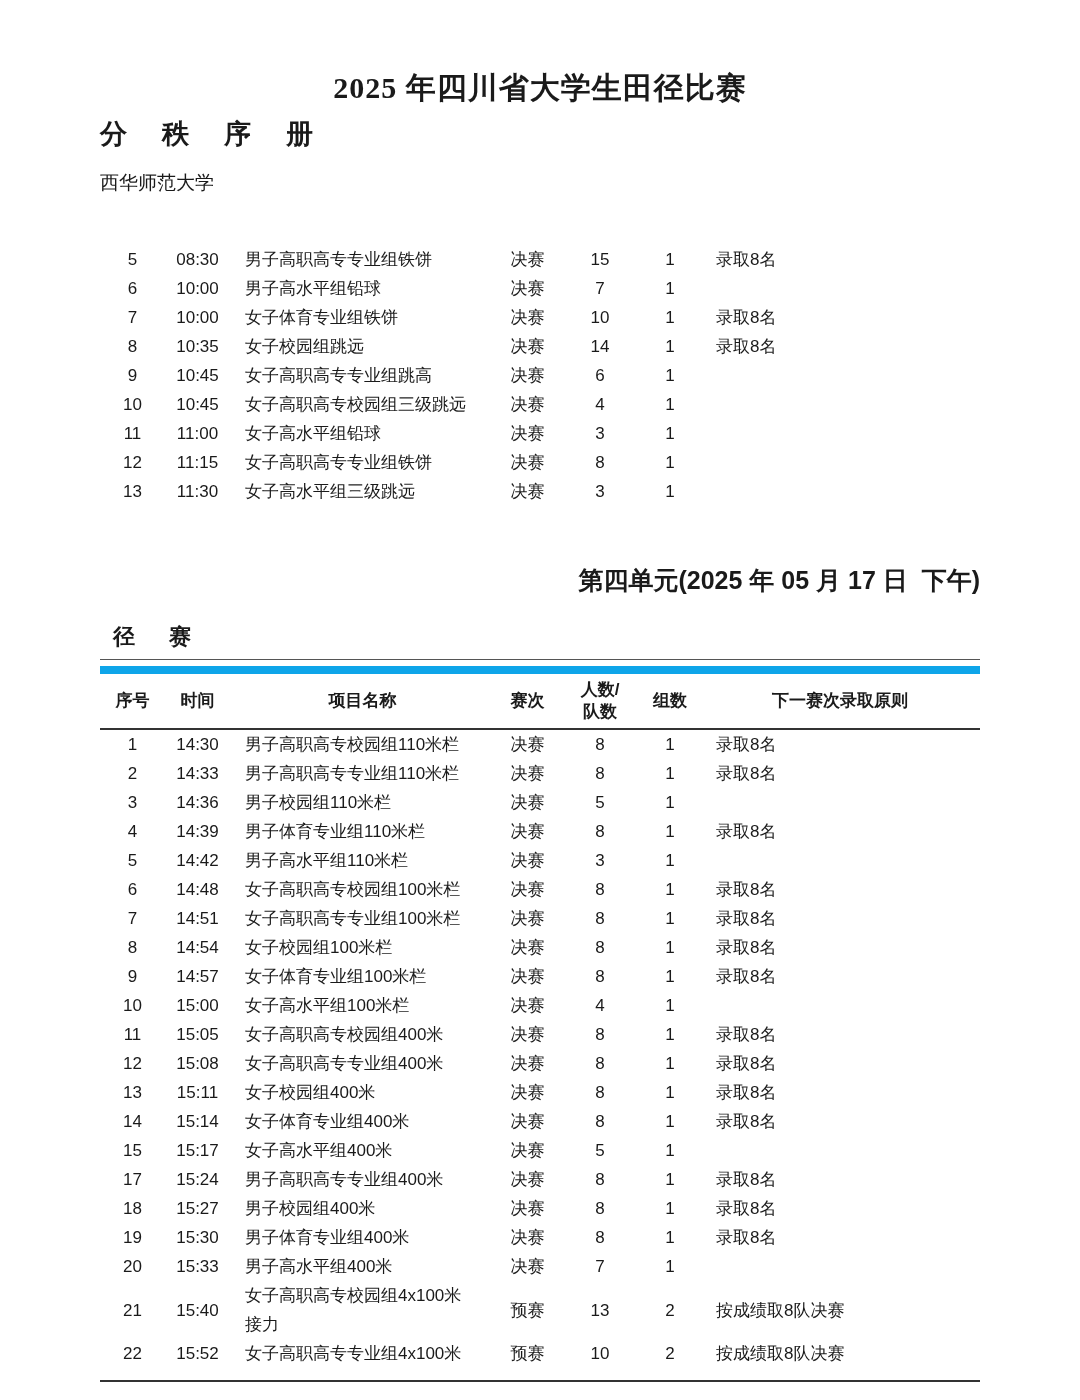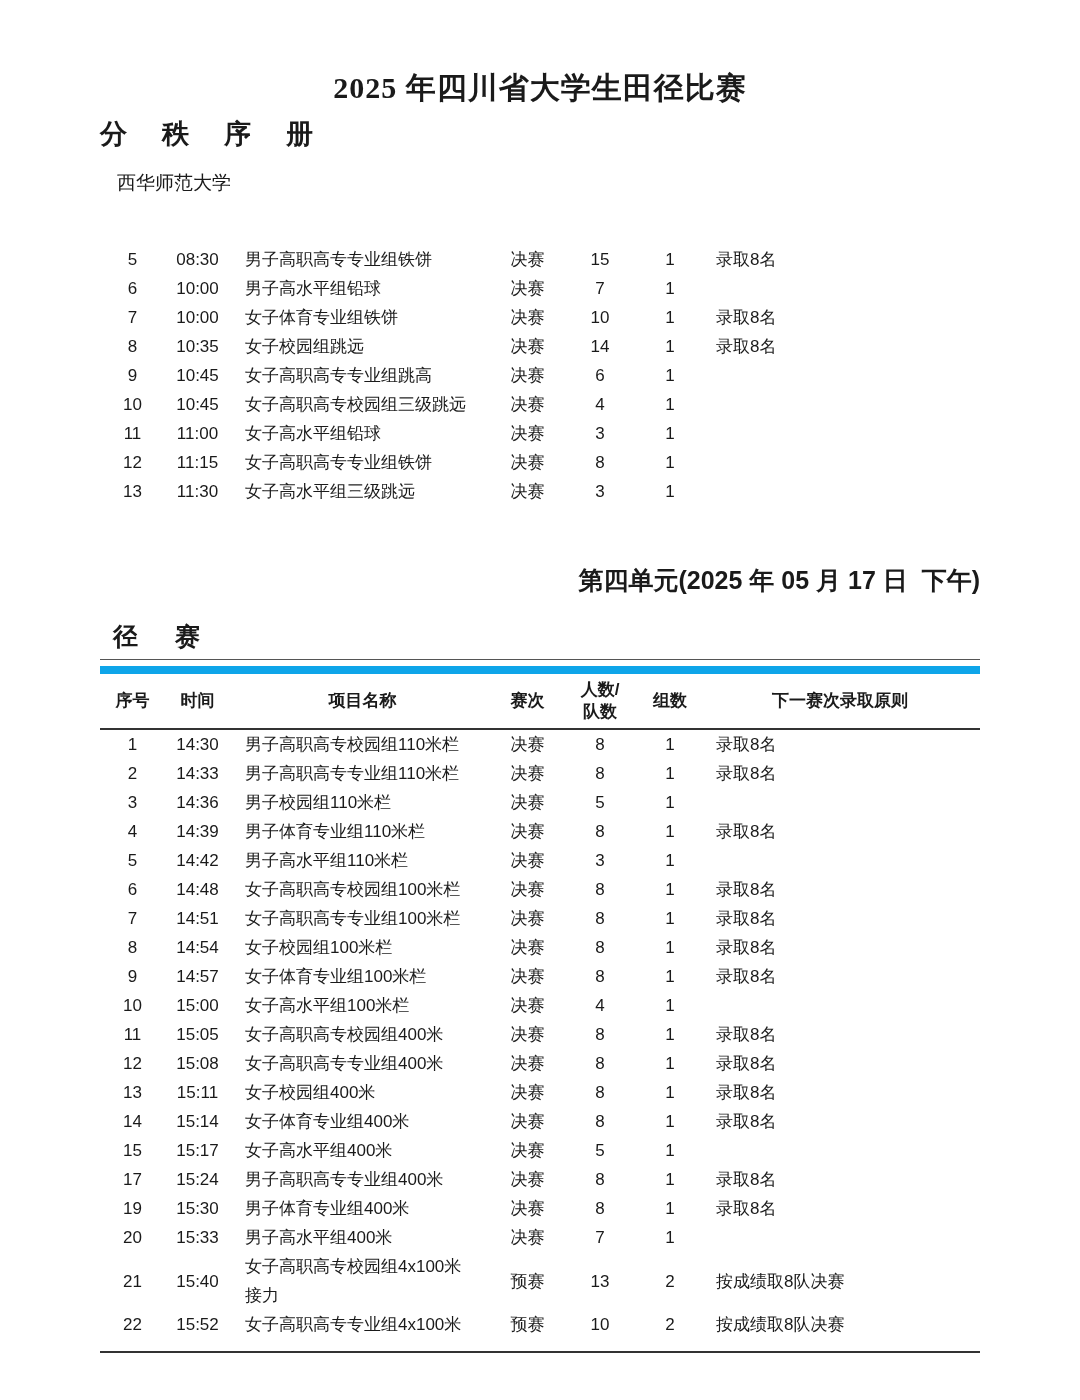--- a/index.html
+++ b/index.html
@@ -28,21 +28,20 @@
     font-weight: bold;
     line-height: 36px;
     margin-top: 8px;
     letter-spacing: 4px;
     white-space: pre;
   }
   .org-name {
     font-size: 19px;
     line-height: 26px;
     margin-top: 18px;
-    margin-left: 17px;
   }
 
   table { border-collapse: collapse; table-layout: fixed; width: 880px; }
   col.c-seq   { width: 65px; }
   col.c-time  { width: 65px; }
   col.c-event { width: 265px; }
   col.c-round { width: 65px; }
   col.c-count { width: 80px; }
   col.c-group { width: 60px; }
   col.c-prin  { width: 280px; }
@@ -71,21 +70,21 @@
     font-size: 25px;
     font-weight: bold;
     line-height: 34px;
     margin-top: 57px;
     margin-left: 13px;
     white-space: pre;
     font-family: "Liberation Sans", sans-serif;
     text-align: right;
   }
   .event-category {
-    font-size: 25px;
+    font-size: 22px;
     font-weight: bold;
     line-height: 30px;
     margin-top: 25px;
     margin-left: 13px;
     white-space: pre;
     letter-spacing: 6px;
   }
 
   .rule-thin {
     margin-top: 7px;
@@ -408,20 +407,29 @@
           <tr>
             <td class="cell-seq">17</td>
             <td class="cell-time">15:24</td>
             <td class="cell-event">男子高职高专专业组400米</td>
             <td class="cell-round">决赛</td>
             <td class="cell-count">8</td>
             <td class="cell-group">1</td>
             <td class="cell-prin">录取8名</td>
           </tr>
 
+          <tr>
+            <td class="cell-seq">18</td>
+            <td class="cell-time">15:27</td>
+            <td class="cell-event">男子校园组400米</td>
+            <td class="cell-round">决赛</td>
+            <td class="cell-count">8</td>
+            <td class="cell-group">1</td>
+            <td class="cell-prin">录取8名</td>
+          </tr>
 
           <tr>
             <td class="cell-seq">19</td>
             <td class="cell-time">15:30</td>
             <td class="cell-event">男子体育专业组400米</td>
             <td class="cell-round">决赛</td>
             <td class="cell-count">8</td>
             <td class="cell-group">1</td>
             <td class="cell-prin">录取8名</td>
           </tr>

